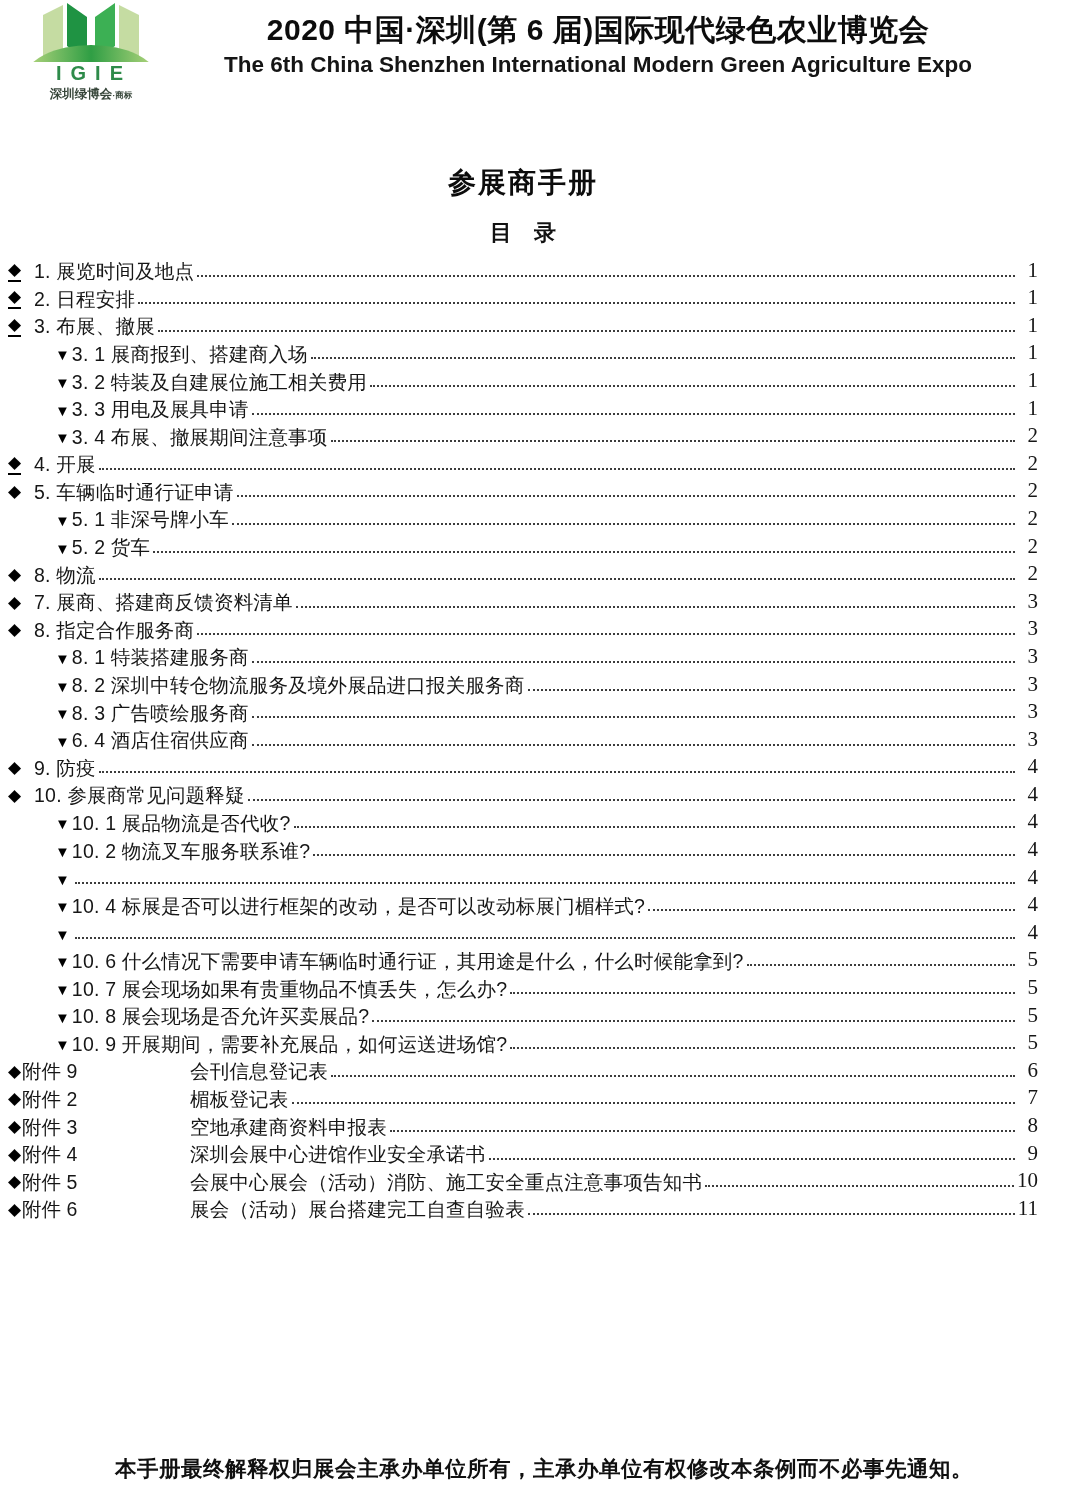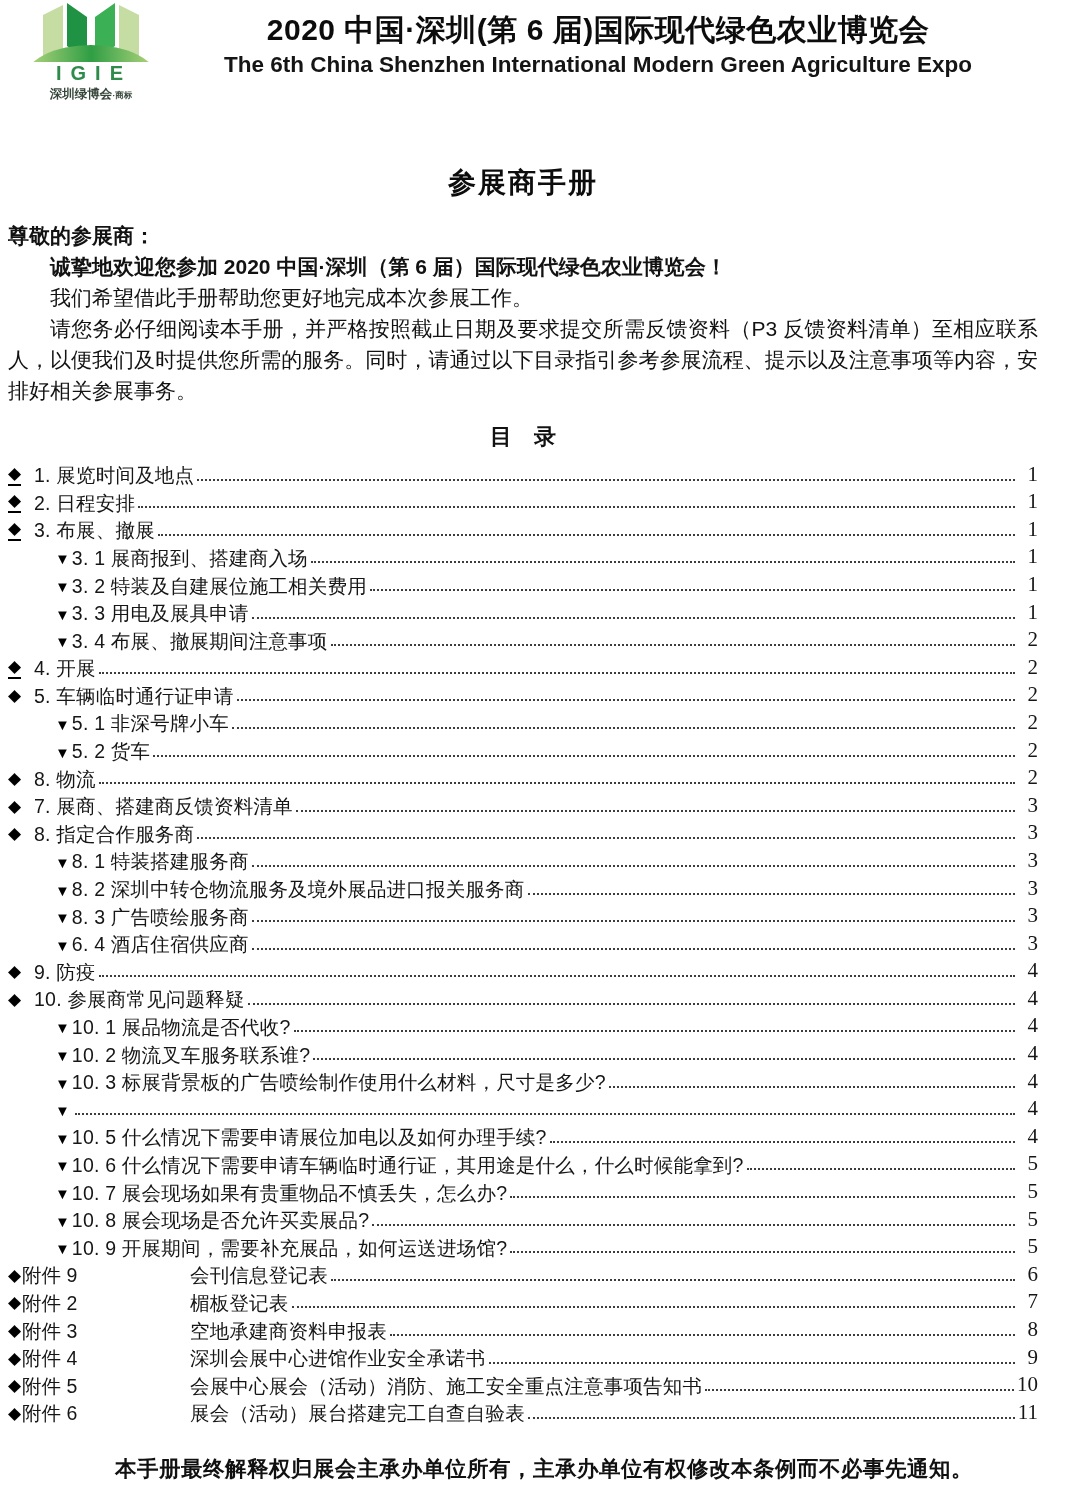--- a/index.html
+++ b/index.html
@@ -117,26 +117,20 @@
       </svg>
     </div>
     <div class="titles">
       <h1 class="title-cn">2020 中国·深圳(第 6 届)国际现代绿色农业博览会</h1>
       <div class="title-en">The 6th China Shenzhen International Modern Green Agriculture Expo</div>
     </div>
   </header>
 
   <h2 class="manual-title">参展商手册</h2>
 
-  <section class="intro">
-    <p class="b">尊敬的参展商：</p>
-    <p class="ind b">诚挚地欢迎您参加 2020 中国·深圳（第 6 届）国际现代绿色农业博览会！</p>
-    <p class="ind">我们希望借此手册帮助您更好地完成本次参展工作。</p>
-    <p class="ind just">请您务必仔细阅读本手册，并严格按照截止日期及要求提交所需反馈资料（P3 反馈资料清单）至相应联系人，以便我们及时提供您所需的服务。同时，请通过以下目录指引参考参展流程、提示以及注意事项等内容，安排好相关参展事务。</p>
-  </section>
 
   <div class="toc-heading">目　录</div>
 
   <nav class="toc">
       <div class="toc-row l1">
       <span class="marker diamond u">◆</span>
         <span class="label">1. 展览时间及地点</span>
         <span class="leader"></span>
         <span class="pagenum">1</span>
     </div>
@@ -261,32 +255,31 @@
         <span class="pagenum">4</span>
     </div>
       <div class="toc-row l2">
       <span class="marker tri">▼</span>
         <span class="label">10. 2 物流叉车服务联系谁?</span>
         <span class="leader"></span>
         <span class="pagenum">4</span>
     </div>
       <div class="toc-row l2">
       <span class="marker tri">▼</span>
-        <span class="label">10. 3 标展背景板的广告喷绘制作使用什么材料，尺寸是多少?</span>
-        <span class="leader"></span>
-        <span class="pagenum">4</span>
-    </div>
-      <div class="toc-row l2">
-      <span class="marker tri">▼</span>
-        <span class="leader"></span>
-        <span class="pagenum">4</span>
-    </div>
-      <div class="toc-row l2">
-      <span class="marker tri">▼</span>
-        <span class="label">10. 5 什么情况下需要申请展位加电以及如何办理手续?</span>
+        <span class="leader"></span>
+        <span class="pagenum">4</span>
+    </div>
+      <div class="toc-row l2">
+      <span class="marker tri">▼</span>
+        <span class="label">10. 4 标展是否可以进行框架的改动，是否可以改动标展门楣样式?</span>
+        <span class="leader"></span>
+        <span class="pagenum">4</span>
+    </div>
+      <div class="toc-row l2">
+      <span class="marker tri">▼</span>
         <span class="leader"></span>
         <span class="pagenum">4</span>
     </div>
       <div class="toc-row l2">
       <span class="marker tri">▼</span>
         <span class="label">10. 6 什么情况下需要申请车辆临时通行证，其用途是什么，什么时候能拿到?</span>
         <span class="leader"></span>
         <span class="pagenum">5</span>
     </div>
       <div class="toc-row l2">

